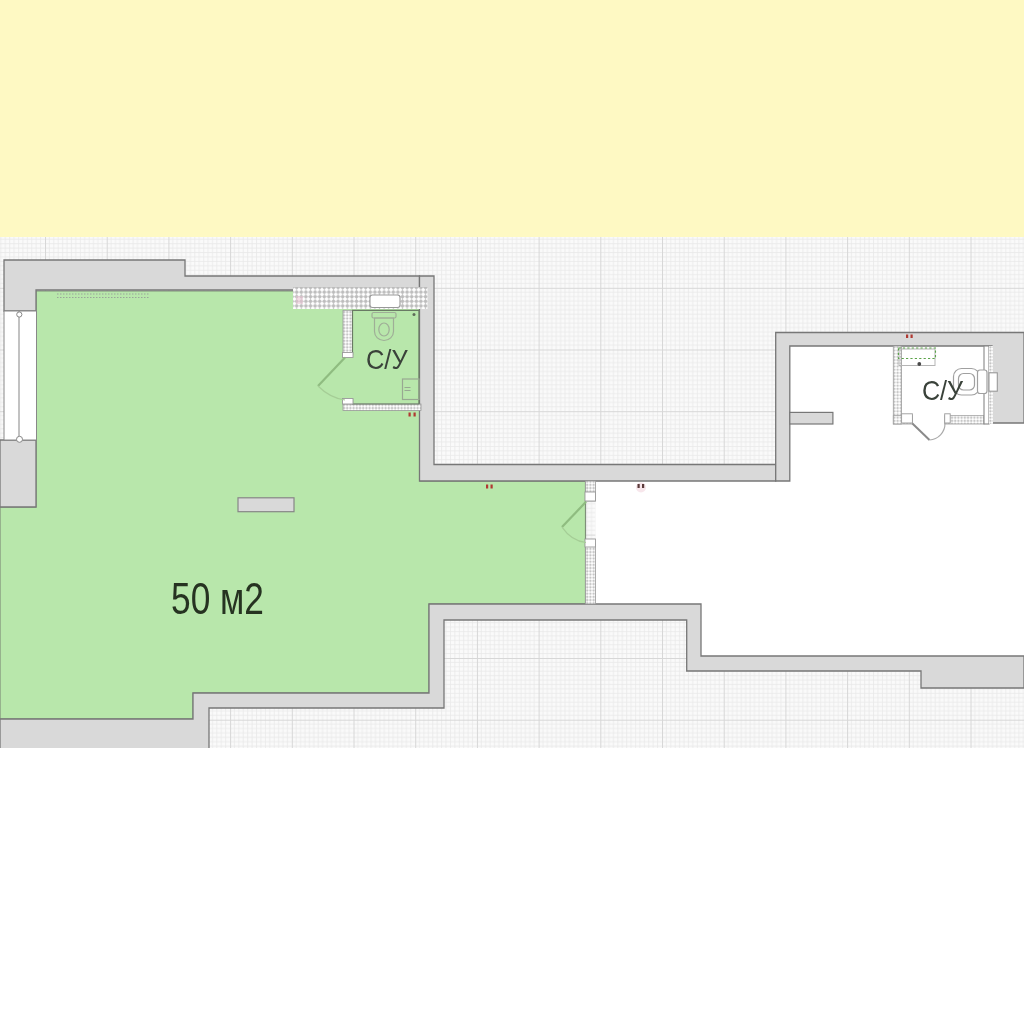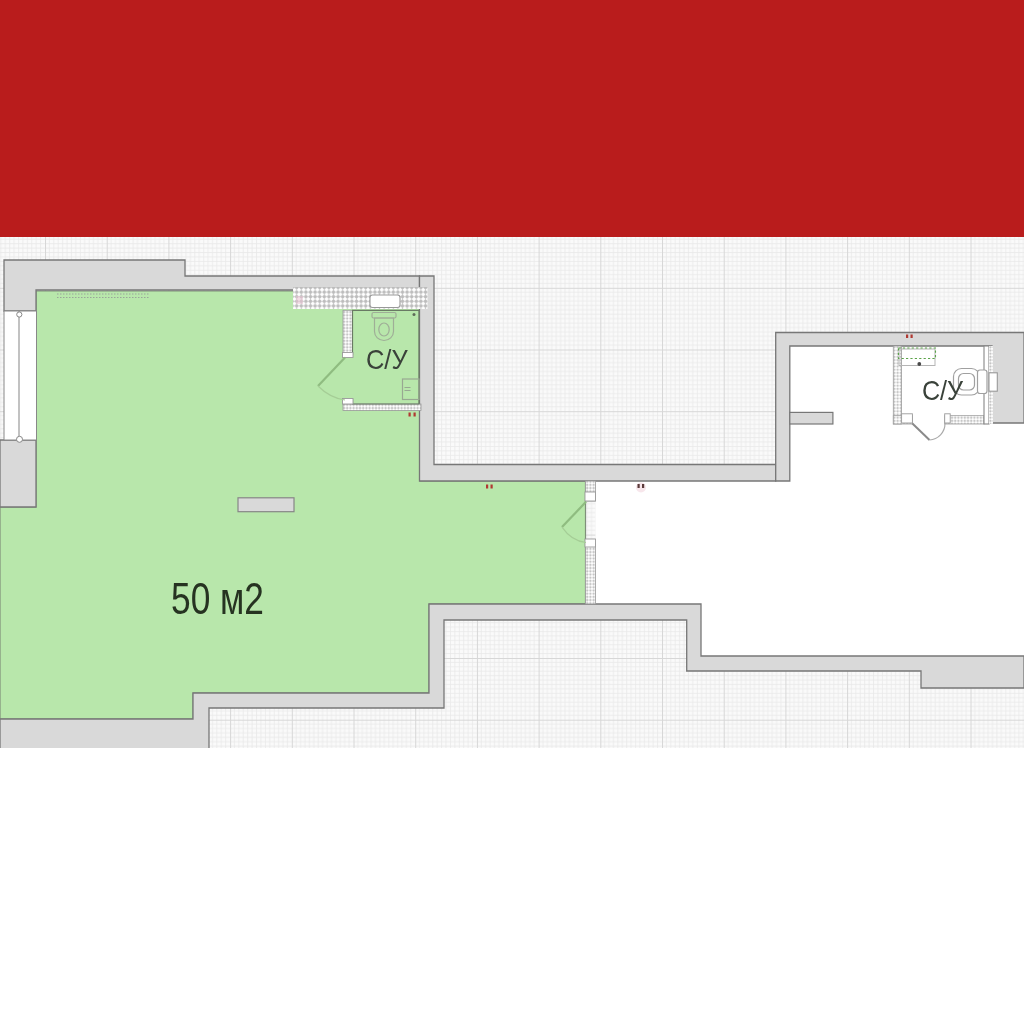--- a/index.html
+++ b/index.html
@@ -1,16 +1,16 @@
 <!DOCTYPE html>
 <html><head>
 <meta charset="utf-8">
 <style>
   html,body{margin:0;padding:0;background:#ffffff;}
-  .page{width:1024px;height:748px;position:relative;background:#b91c1c;
+  .page{width:1024px;height:748px;position:relative;background:#fef9c3;
         font-family:"Liberation Sans", sans-serif;}
   svg{position:absolute;left:0;top:0;}
 </style>
 </head>
 <body>
 <div class="page">
 <svg width="1024" height="1024" viewBox="0 0 1024 1024">
 <defs>
   <pattern id="grid" width="61.7" height="61.7" patternUnits="userSpaceOnUse" x="45" y="41">
     <rect width="61.7" height="61.7" fill="#fafafa"></rect>

